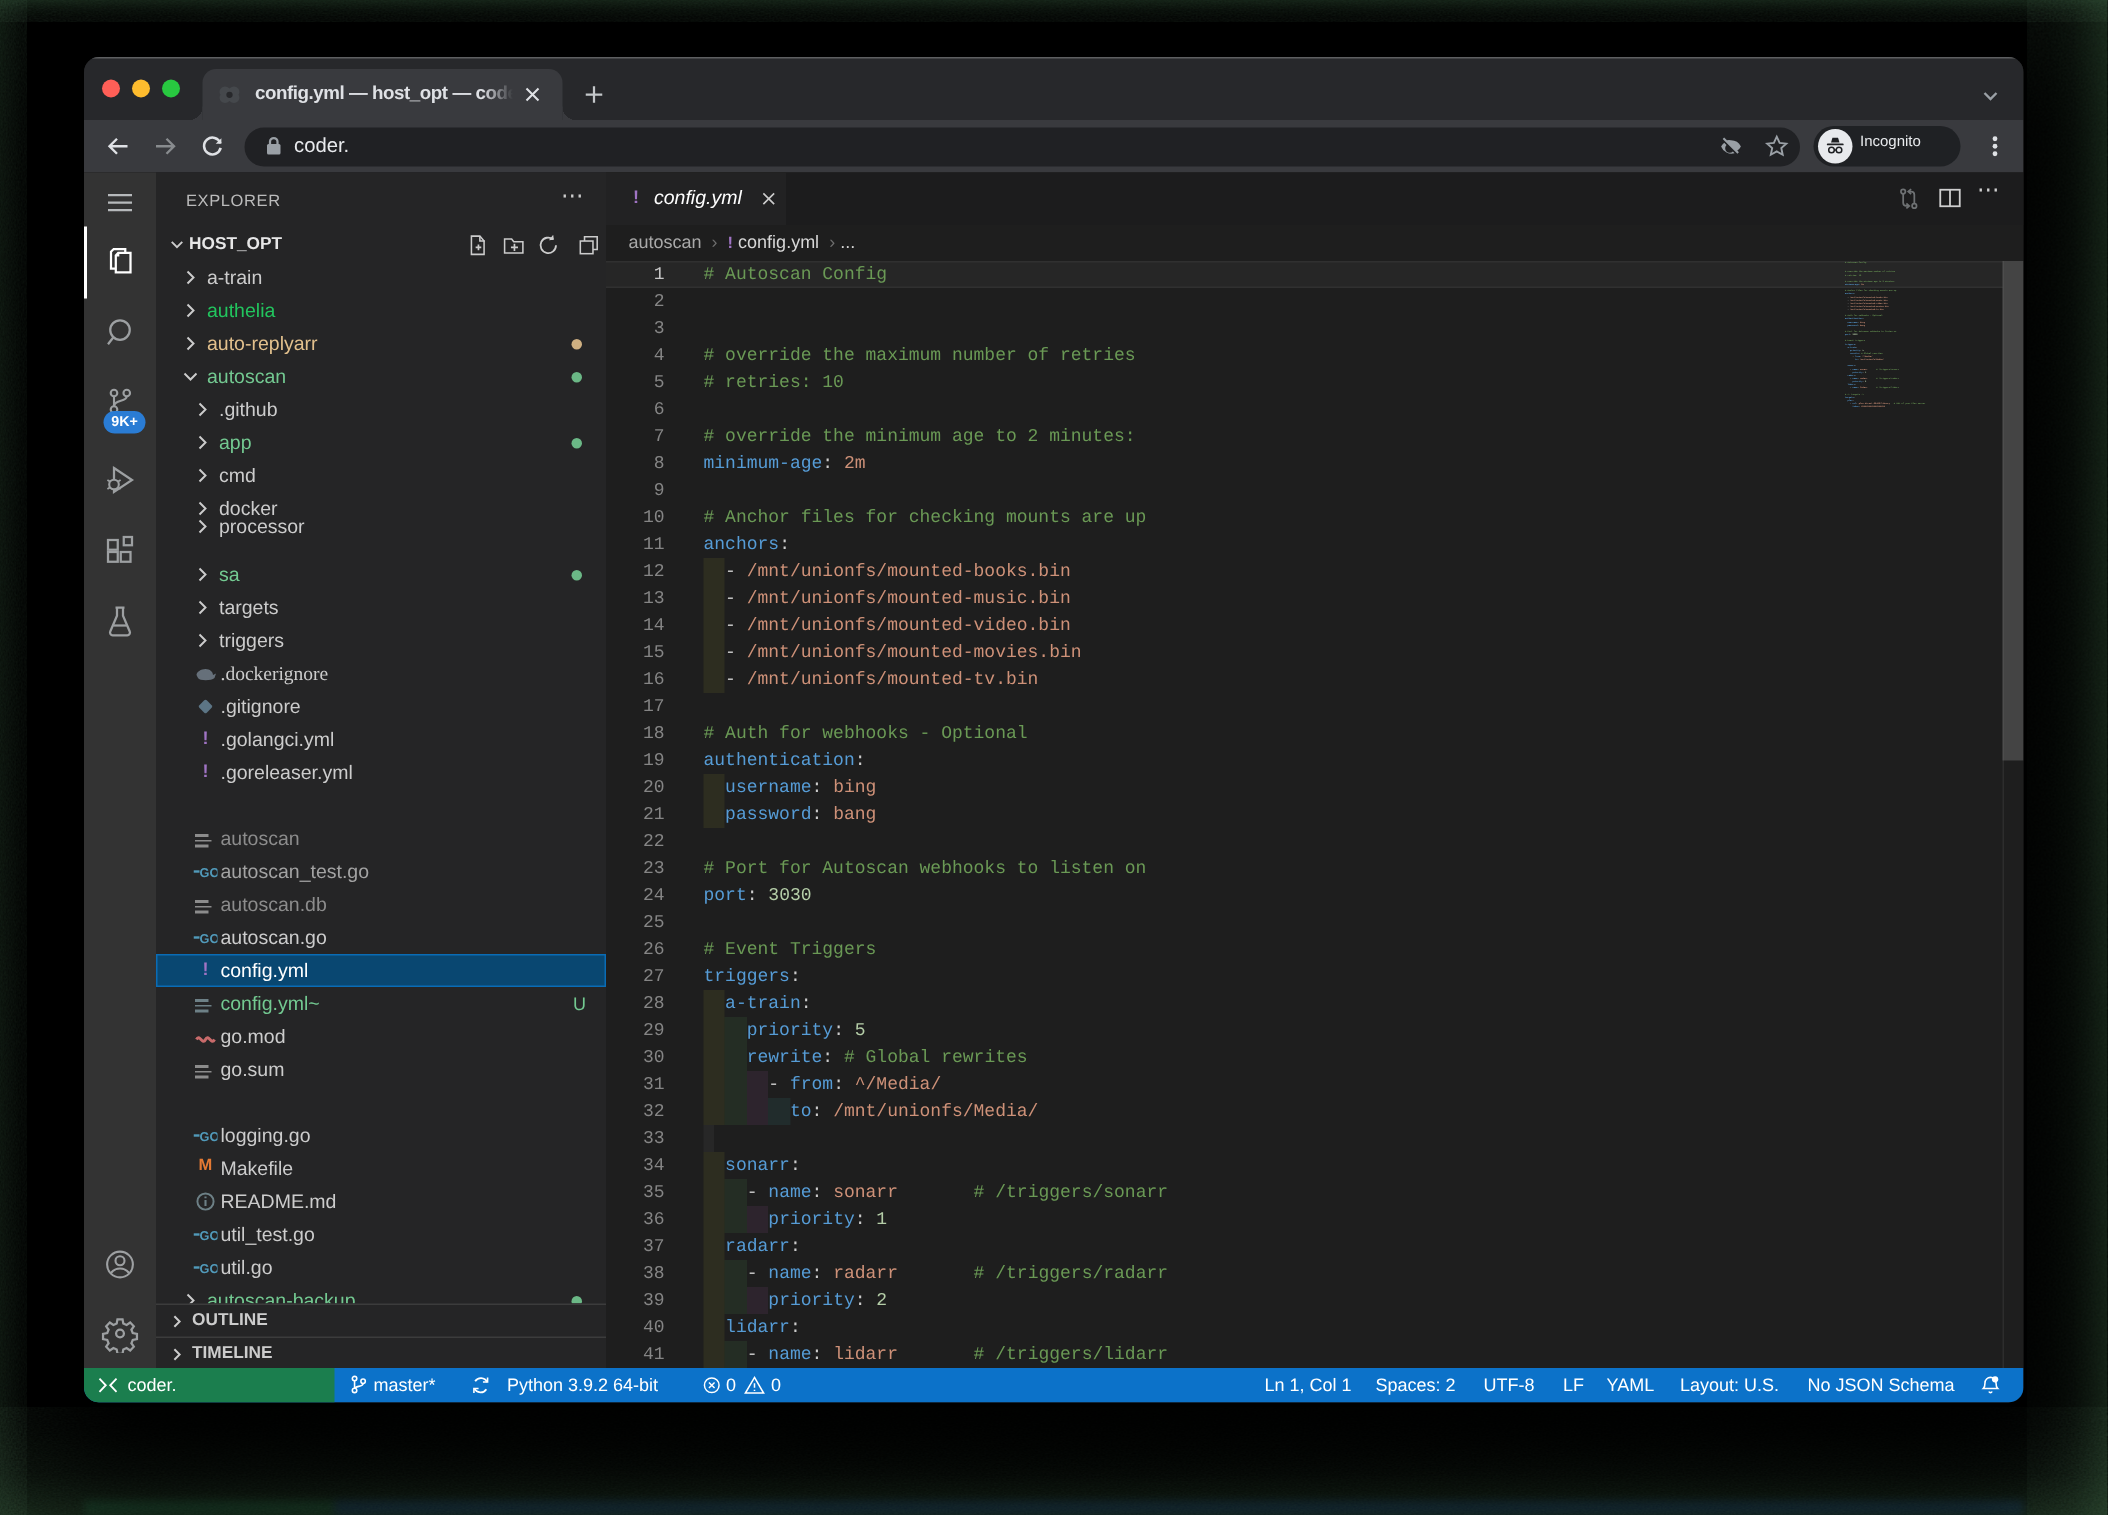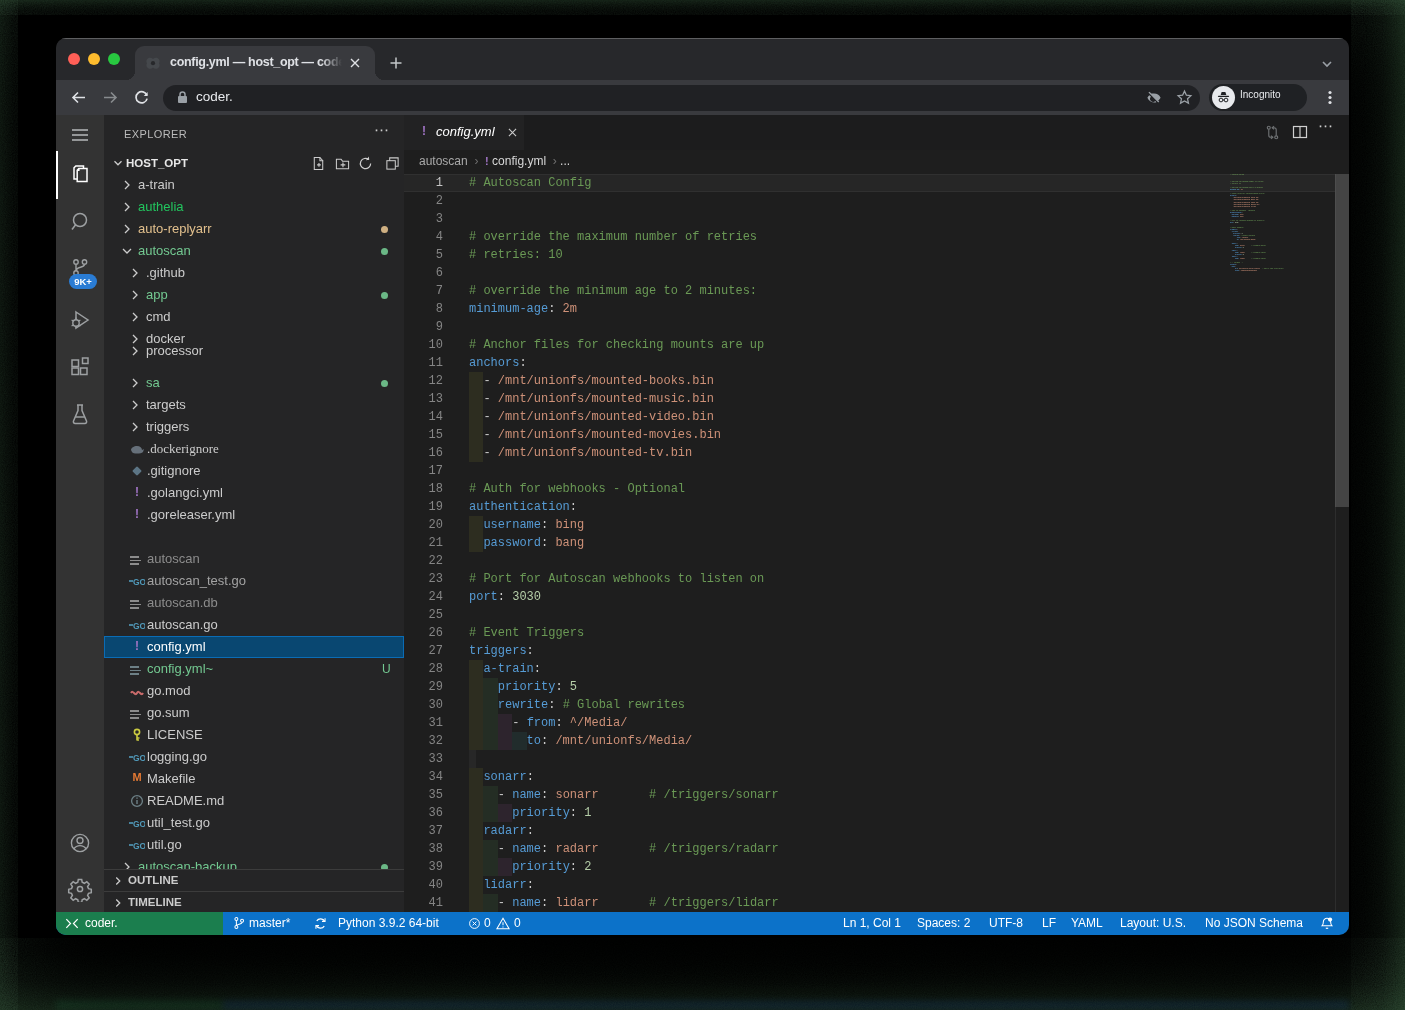--- a/index.html
+++ b/index.html
@@ -331,27 +331,20 @@
           </svg>
           <div style="position:absolute;left:43px;top:0;line-height:22px;color:#cccccc">go.mod</div>
         </div>
 <div style="position:absolute;left:0;top:587px;width:300px;height:22px;">
           <div style="position:absolute;left:25px;top:3px;width:16px;height:16px;padding-top:3px;box-sizing:border-box">
             <div style="background:#8c8c8c;height:1.5px;margin:2px 1px 0 1px;width:9px"></div>
             <div style="background:#8c8c8c;height:1.5px;margin:2px 1px 0 1px;width:11px"></div>
             <div style="background:#8c8c8c;height:1.5px;margin:2px 1px 0 1px;width:9px"></div>
           </div>
           <div style="position:absolute;left:43px;top:0;line-height:22px;color:#cccccc">go.sum</div>
-        </div>
-<div style="position:absolute;left:0;top:609px;width:300px;height:22px;">
-          <svg style="position:absolute;left:25px;top:3px;width:16px;height:16px;" viewBox="0 0 16 16">
-            <circle cx="8" cy="5" r="2.6" fill="none" stroke="#cbcb41" stroke-width="1.6"></circle>
-            <path d="M8 7.5v6M8 11h2.5M8 13h2" stroke="#cbcb41" stroke-width="1.6" fill="none"></path>
-          </svg>
-          <div style="position:absolute;left:43px;top:0;line-height:22px;color:#cccccc">LICENSE</div>
         </div>
 <div style="position:absolute;left:0;top:631px;width:300px;height:22px;">
           <svg style="position:absolute;left:25px;top:3px;width:16px;height:16px;" viewBox="0 0 16 16">
             <rect x="0" y="7.2" width="4" height="1.6" fill="#519aba"></rect>
             <text x="4" y="11.5" font-family="Liberation Sans" font-size="8.5" font-weight="bold" fill="#519aba">GO</text>
           </svg>
           <div style="position:absolute;left:43px;top:0;line-height:22px;color:#cccccc">logging.go</div>
         </div>
 <div style="position:absolute;left:0;top:653px;width:300px;height:22px;">
           <div style="position:absolute;left:25px;top:3px;width:16px;height:16px;color:#e37933;font:bold 11px 'Liberation Sans';text-align:center">M</div>

